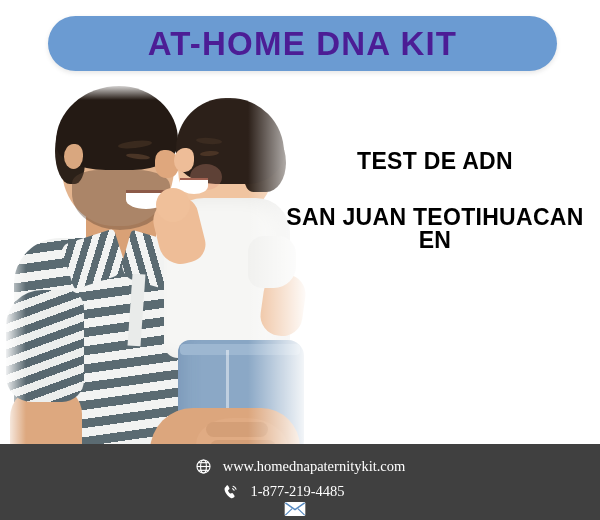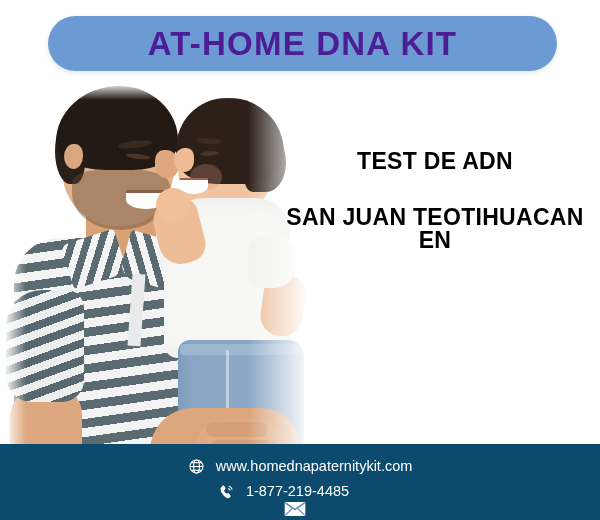--- a/index.html
+++ b/index.html
@@ -486,22 +486,23 @@
   .text-line.l2 { margin-bottom: 33px; }
   .text-line.l3 { font-size: 23px; }
 
   
   .footer {
     position: absolute;
     left: 0;
     top: 444px;
     width: 600px;
     height: 76px;
-    background: #0c4a6e;
+    background: #404040;
     z-index: 60;
+    font-family: Liberation Serif, serif;
   }
   .footer-row {
     display: flex;
     align-items: center;
     justify-content: center;
     height: 31px;
   }
   .footer-row.row1 { padding-top: 7px; }
   .footer-row.row2 { padding-top: 2px; flex-direction: column; }
   .footer-item {

